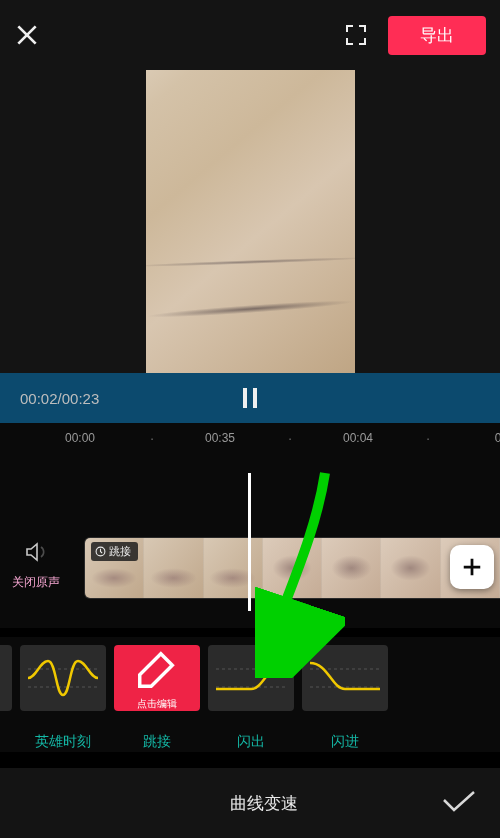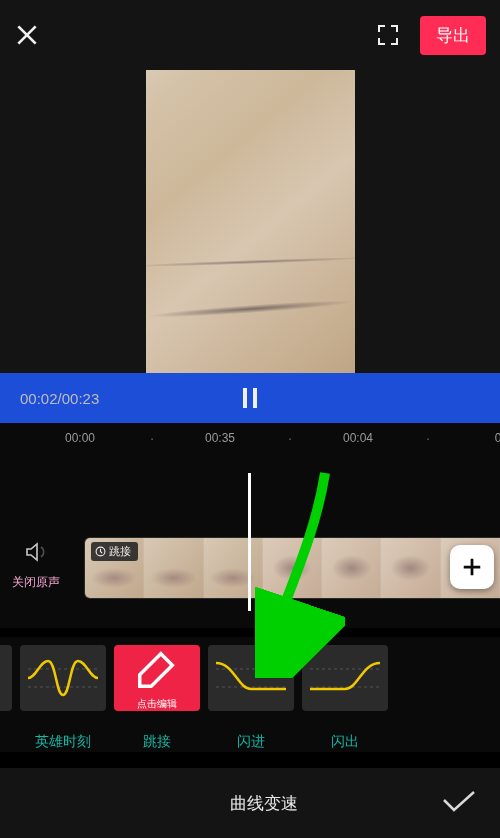--- a/index.html
+++ b/index.html
@@ -3,28 +3,28 @@
 <meta charset="utf-8">
 <style>
   * { box-sizing: border-box; margin: 0; padding: 0; }
   html, body { width: 500px; height: 838px; background: #000; font-family: "PingFang SC", "Microsoft YaHei", sans-serif; color: #fff; overflow: hidden; }
   .top-bar { position: absolute; top: 0; left: 0; right: 0; height: 70px; background: #141414; display: flex; align-items: center; justify-content: space-between; padding: 0 14px; }
   .top-bar .left { display: flex; align-items: center; }
   .top-bar .right { display: flex; align-items: center; gap: 20px; }
   .icon-btn { cursor: pointer; display: flex; align-items: center; justify-content: center; }
   .close-x svg { width: 26px; height: 26px; stroke: #efefef; stroke-width: 2.5; fill: none; }
   .fullscreen-icon svg { width: 24px; height: 24px; stroke: #efefef; stroke-width: 2; fill: none; }
-  .export-btn { background: #ff2d55; color: #fff; font-size: 17px; font-weight: 500; padding: 8px 16px; border-radius: 4px; cursor: pointer; }
+  .export-btn { background: #ff2d55; color: #fff; font-size: 17px; font-weight: 500; padding: 8px 32px; border-radius: 4px; cursor: pointer; }
   
   .preview-area { position: absolute; top: 0; left: 0; right: 0; height: 373px; background: #141414; display: flex; align-items: center; justify-content: center; }
   .preview-frame { width: 209px; height: 373px; background: linear-gradient(140deg, #e4d8c8 0%, #d4c2a8 20%, #cdb89a 40%, #d8c6b0 60%, #bfa584 100%); position: relative; overflow: hidden; }
   .preview-frame::before{ content:""; position:absolute; bottom:60px; left:0; right:0; height:8px; background: radial-gradient(ellipse at center, rgba(40,30,40,0.5) 0%, transparent 70%); transform: rotate(-4deg);}
   .preview-frame::after{ content:""; position:absolute; top:260px; left:-20px; right:-20px; height:4px; background: radial-gradient(ellipse at center, rgba(40,30,40,0.4) 0%, transparent 70%); transform: rotate(-2deg);}
   
-  .transport { position: absolute; top: 373px; left: 0; right: 0; height: 50px; background: #1d4ed8; display: flex; align-items: center; }
+  .transport { position: absolute; top: 373px; left: 0; right: 0; height: 50px; background: #0c4a6e; display: flex; align-items: center; }
   .time-display { position: absolute; left: 20px; font-size: 15px; color: #bdbdbd; }
   .pause-btn { margin: 0 auto; display:flex; gap:6px; cursor:pointer; }
   .pause-btn span { width:4px; height:20px; background:#efefef; display:block;}
   
   .ruler { position: absolute; top: 423px; left: 0; right: 0; height: 30px; background: #0a0a0a; display: flex; align-items: center; font-size: 12px; color: #9a9a9a; }
   .ruler .tick-label { position: absolute; transform: translateX(-50%); }
   .ruler .tick-dot { position:absolute; font-size:14px; transform: translateX(-50%); color:#666; }
   
   .track-area { position: absolute; top: 453px; left: 0; right: 0; height: 175px; background: #0a0a0a; }
   .playhead { position: absolute; top: 473px; left: 248px; width: 3px; height: 138px; background: #fff; z-index: 5; }
@@ -166,34 +166,34 @@
         <span>点击编辑</span>
       </div>
     </div>
     <div class="preset-lbl">跳接</div>
   </div>
   <div class="preset">
     <div class="curve-box">
       <svg viewBox="0 0 70 46">
           <line x1="0" y1="14" x2="70" y2="14" stroke="#555" stroke-width="1" stroke-dasharray="3 3"></line>
           <line x1="0" y1="32" x2="70" y2="32" stroke="#555" stroke-width="1" stroke-dasharray="3 3"></line>
-          <path d="M0 8 C 18 8 22 34 35 34 L70 34" stroke="#f0c800" stroke-width="2.5" fill="none"></path>
-        </svg>
-    </div>
-    <div class="preset-lbl">闪进</div>
+          <path d="M0 34 L35 34 C 48 34 52 8 70 8" stroke="#f0c800" stroke-width="2.5" fill="none"></path>
+        </svg>
+    </div>
+    <div class="preset-lbl">闪出</div>
   </div>
   <div class="preset">
     <div class="curve-box">
       <svg viewBox="0 0 70 46">
           <line x1="0" y1="14" x2="70" y2="14" stroke="#555" stroke-width="1" stroke-dasharray="3 3"></line>
           <line x1="0" y1="32" x2="70" y2="32" stroke="#555" stroke-width="1" stroke-dasharray="3 3"></line>
-          <path d="M0 34 L35 34 C 48 34 52 8 70 8" stroke="#f0c800" stroke-width="2.5" fill="none"></path>
-        </svg>
-    </div>
-    <div class="preset-lbl">闪出</div>
+          <path d="M0 8 C 18 8 22 34 35 34 L70 34" stroke="#f0c800" stroke-width="2.5" fill="none"></path>
+        </svg>
+    </div>
+    <div class="preset-lbl">闪进</div>
   </div>
 </div>
 
 <div class="bottom-bar">
   <div class="bottom-title">曲线变速</div>
   <div class="confirm-btn">
     <svg viewBox="0 0 34 22">
         <path d="M2 10 L12 20 L32 2"></path>
       </svg>
   </div>

